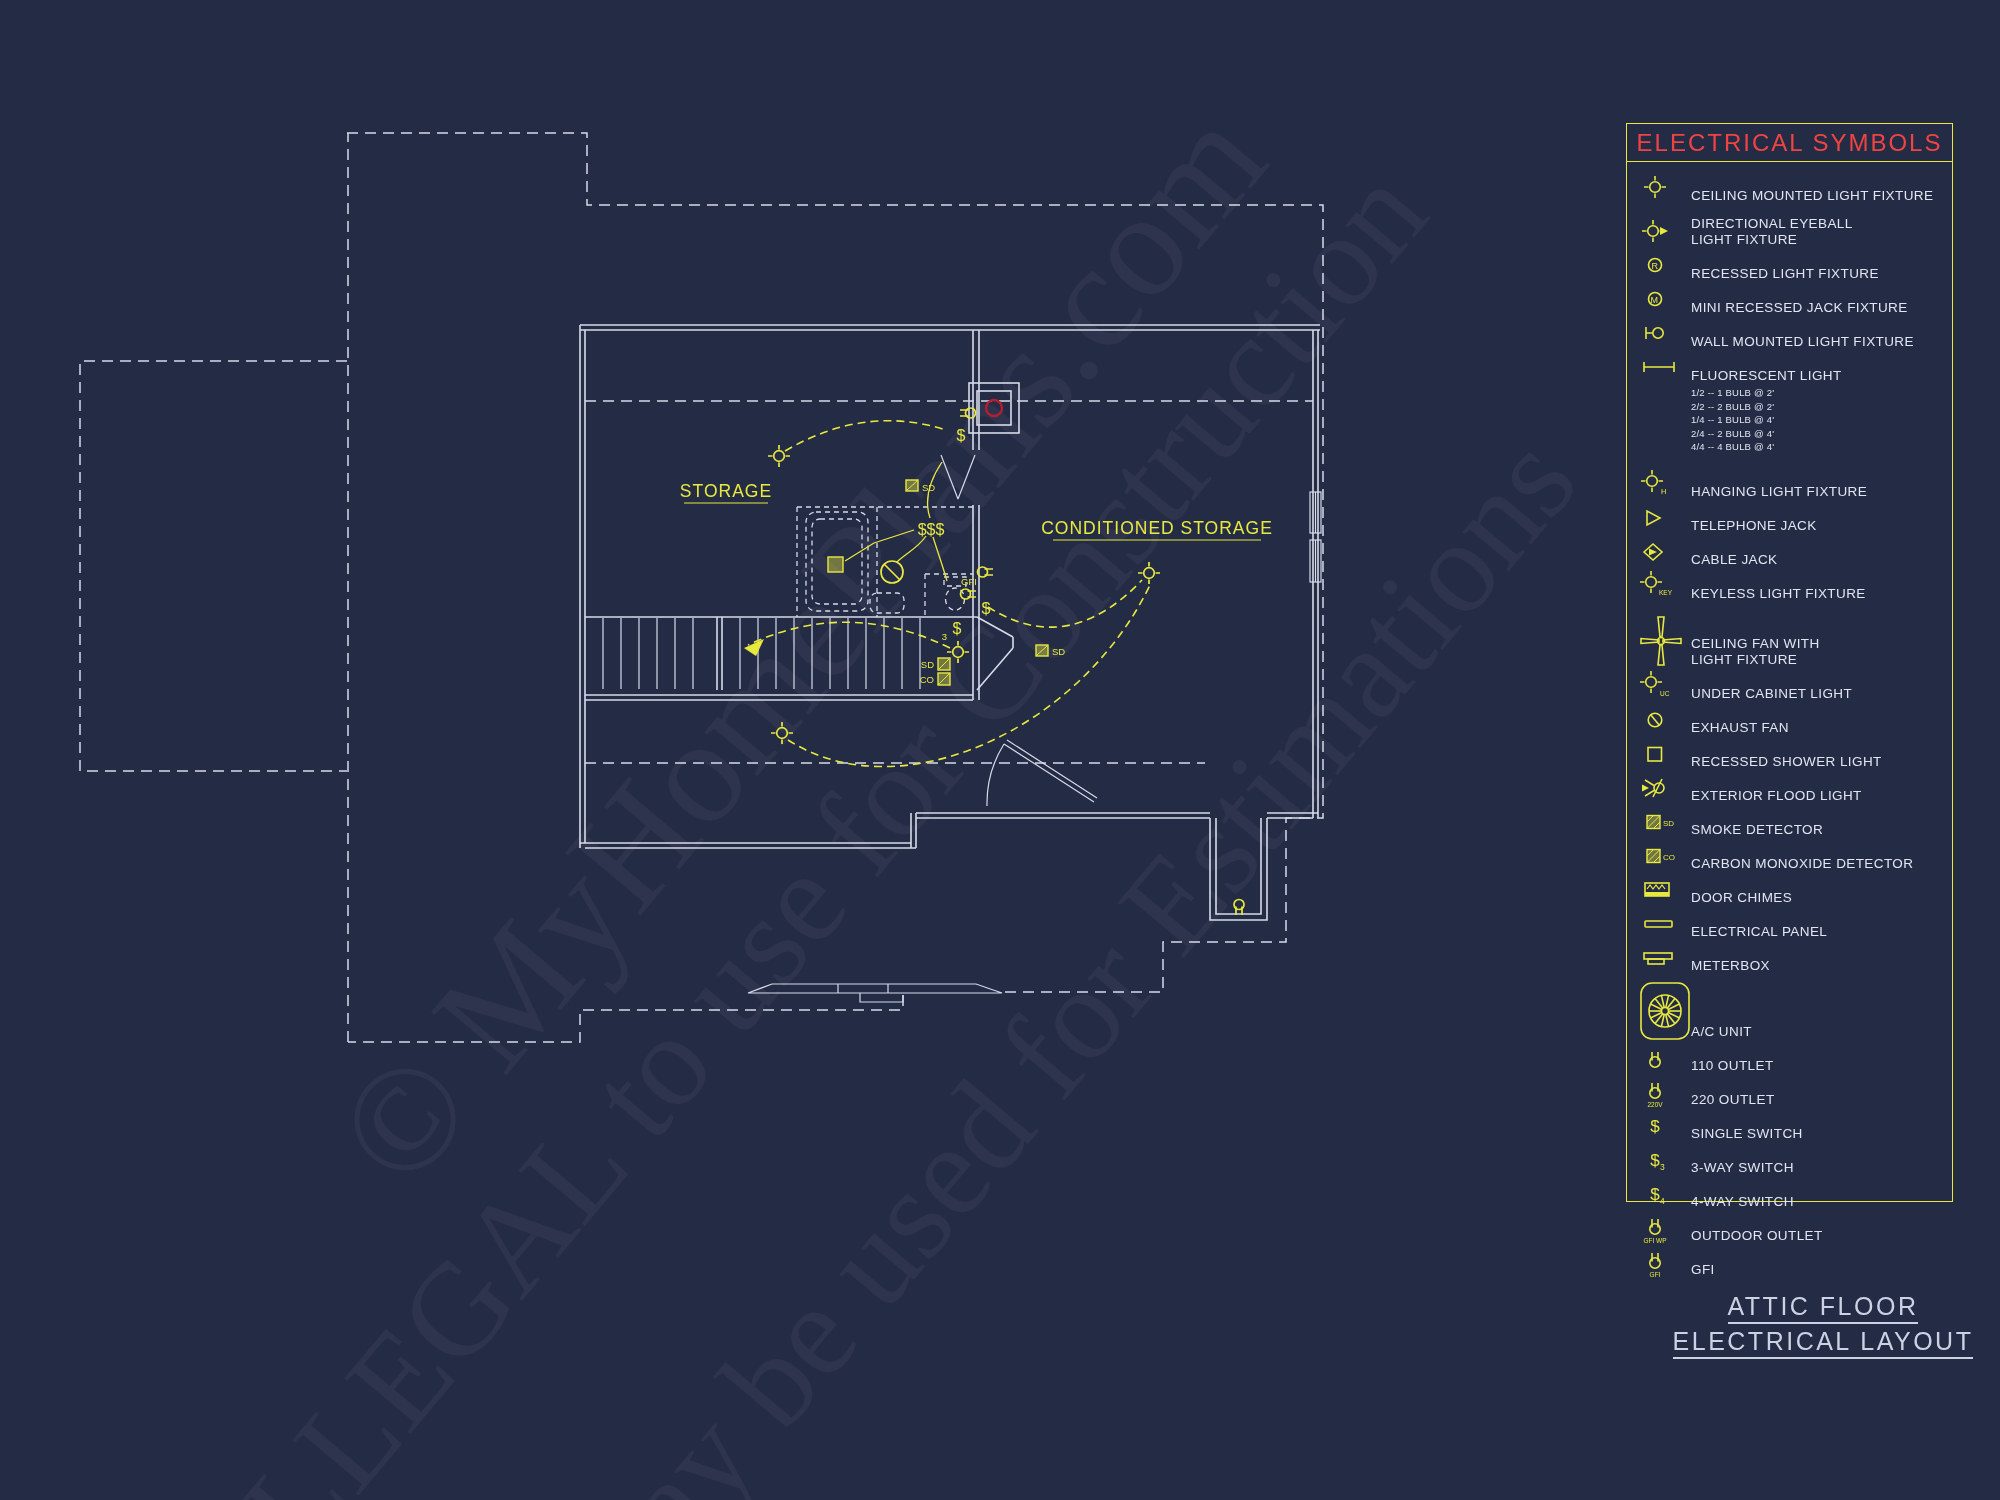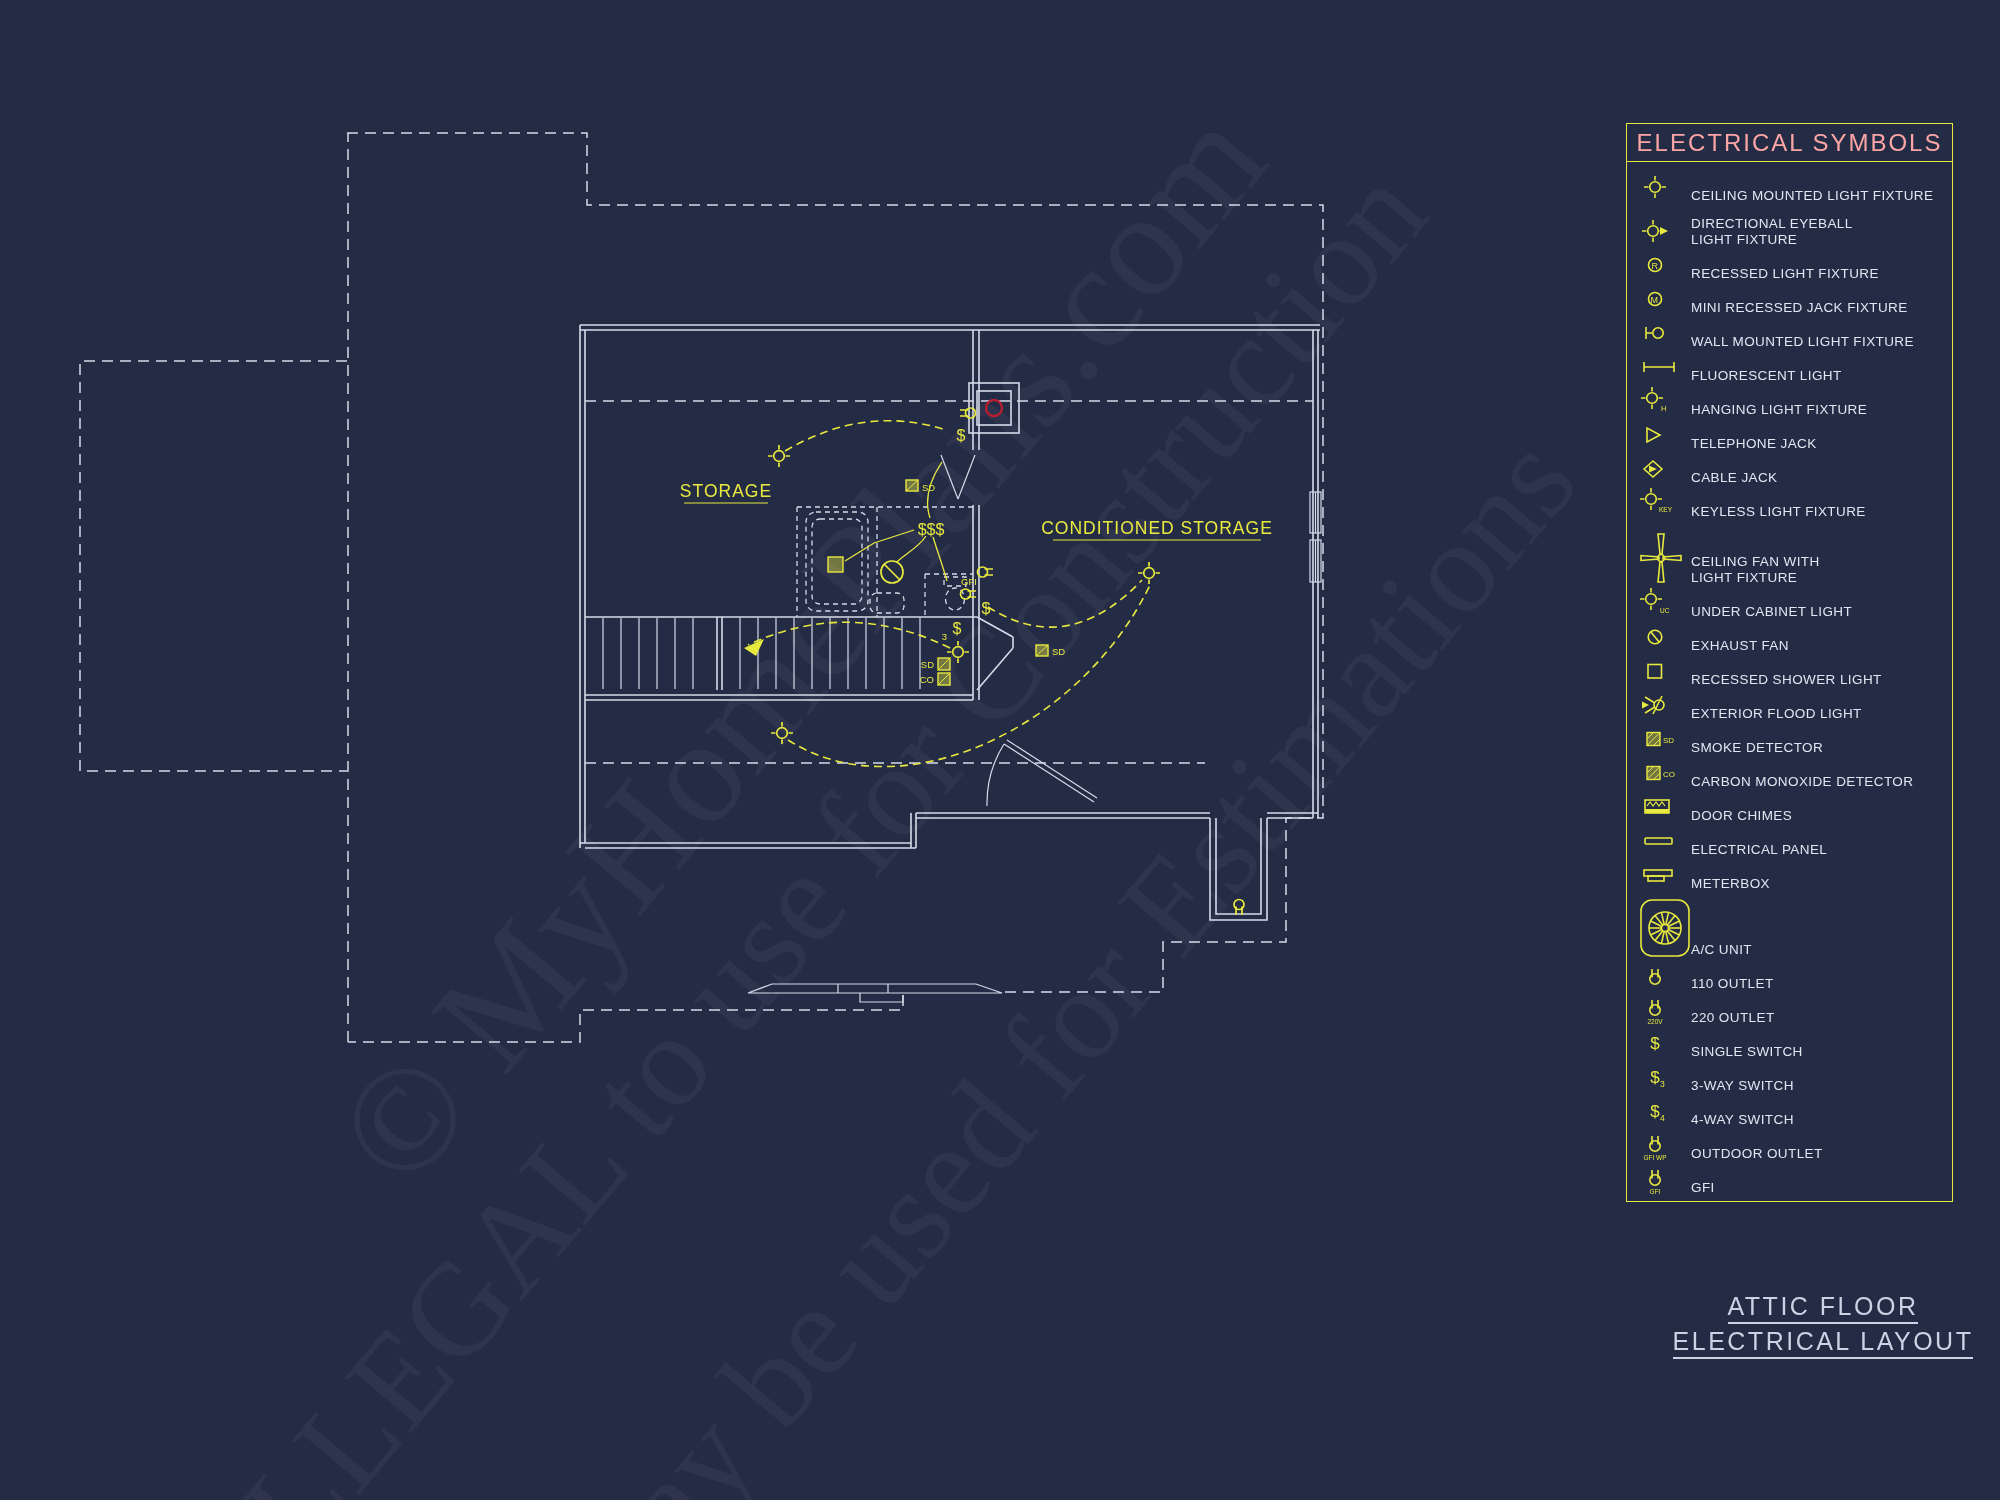--- a/index.html
+++ b/index.html
@@ -24,21 +24,21 @@
   .ysq{fill:rgba(232,233,63,0.4);stroke:var(--yellow,#e8e93f);stroke-width:1.4;}
   .red{stroke:var(--red,#b51e31);stroke-width:2.4;fill:none;}
   text.ylab{fill:var(--yellow,#e8e93f);font-family:"Liberation Sans",sans-serif;}
   text.room{font-size:17.5px;letter-spacing:1px;}
   text.sm{font-size:9.5px;}
   text.sw{font-size:16px;}
   
   #legend{position:absolute;left:1626px;top:123px;width:327px;height:1079px;
           border:1.6px solid var(--yellow,#e8e93f);box-sizing:border-box;color:#e2e6f2;}
   #legend-title{height:37px;line-height:37px;text-align:center;font-size:24px;
-          letter-spacing:2px;color:#fca5a5;border-bottom:1.6px solid var(--yellow,#e8e93f);}
+          letter-spacing:2px;color:#ef4444;border-bottom:1.6px solid var(--yellow,#e8e93f);}
   #legend-body{padding:8px 4px 0 12px;}
   .lg-row{display:flex;align-items:flex-end;min-height:31px;}
   .lg-sym{width:52px;flex:none;display:flex;align-items:center;}
   .lg-lab{font-size:13.5px;letter-spacing:.4px;line-height:1.2;}
   .lg-row.eyeball-light{min-height:44px;}
   .lg-row.fluorescent{min-height:24px;}
   .fluor-subs{margin:2px 0 13px 52px;font-size:9.5px;line-height:13.5px;letter-spacing:.2px;}
   .lg-row.ceiling-fan{min-height:66px;}
   .lg-row.smoke-detector,.lg-row.co-detector,.lg-row.door-chimes{min-height:27px;}
   .lg-row.electrical-panel,.lg-row.meterbox{min-height:25px;}
@@ -245,20 +245,27 @@
         <div class="lg-row fluorescent">
           <span class="lg-sym">
             <svg width="44" height="34" viewBox="0 0 44 34">
               <g stroke="#e8e93f" fill="none" stroke-width="1.6">
                 <path d="M5 17h30M5 12v10M35 12v10"></path>
               </g>
             </svg>
           </span>
           <div class="lg-lab">FLUORESCENT LIGHT</div>
         </div>
+        <div class="fluor-subs">
+          <div>1/2 -- 1 BULB @ 2'</div>
+          <div>2/2 -- 2 BULB @ 2'</div>
+          <div>1/4 -- 1 BULB @ 4'</div>
+          <div>2/4 -- 2 BULB @ 4'</div>
+          <div>4/4 -- 4 BULB @ 4'</div>
+        </div>
         <div class="lg-row hanging-light">
           <span class="lg-sym">
             <svg width="44" height="34" viewBox="0 0 44 34">
               <g stroke="#e8e93f" fill="none" stroke-width="1.6">
                 <circle cx="13" cy="14" r="5.3"></circle>
                 <path d="M13 3v4.5M13 20.5v4.5M2 14h4.5M19.5 14h4.5"></path>
               </g>
               <text x="22" y="27" font-size="7.5" fill="#e8e93f" font-family="Liberation Sans,sans-serif">H</text>
             </svg>
           </span>

